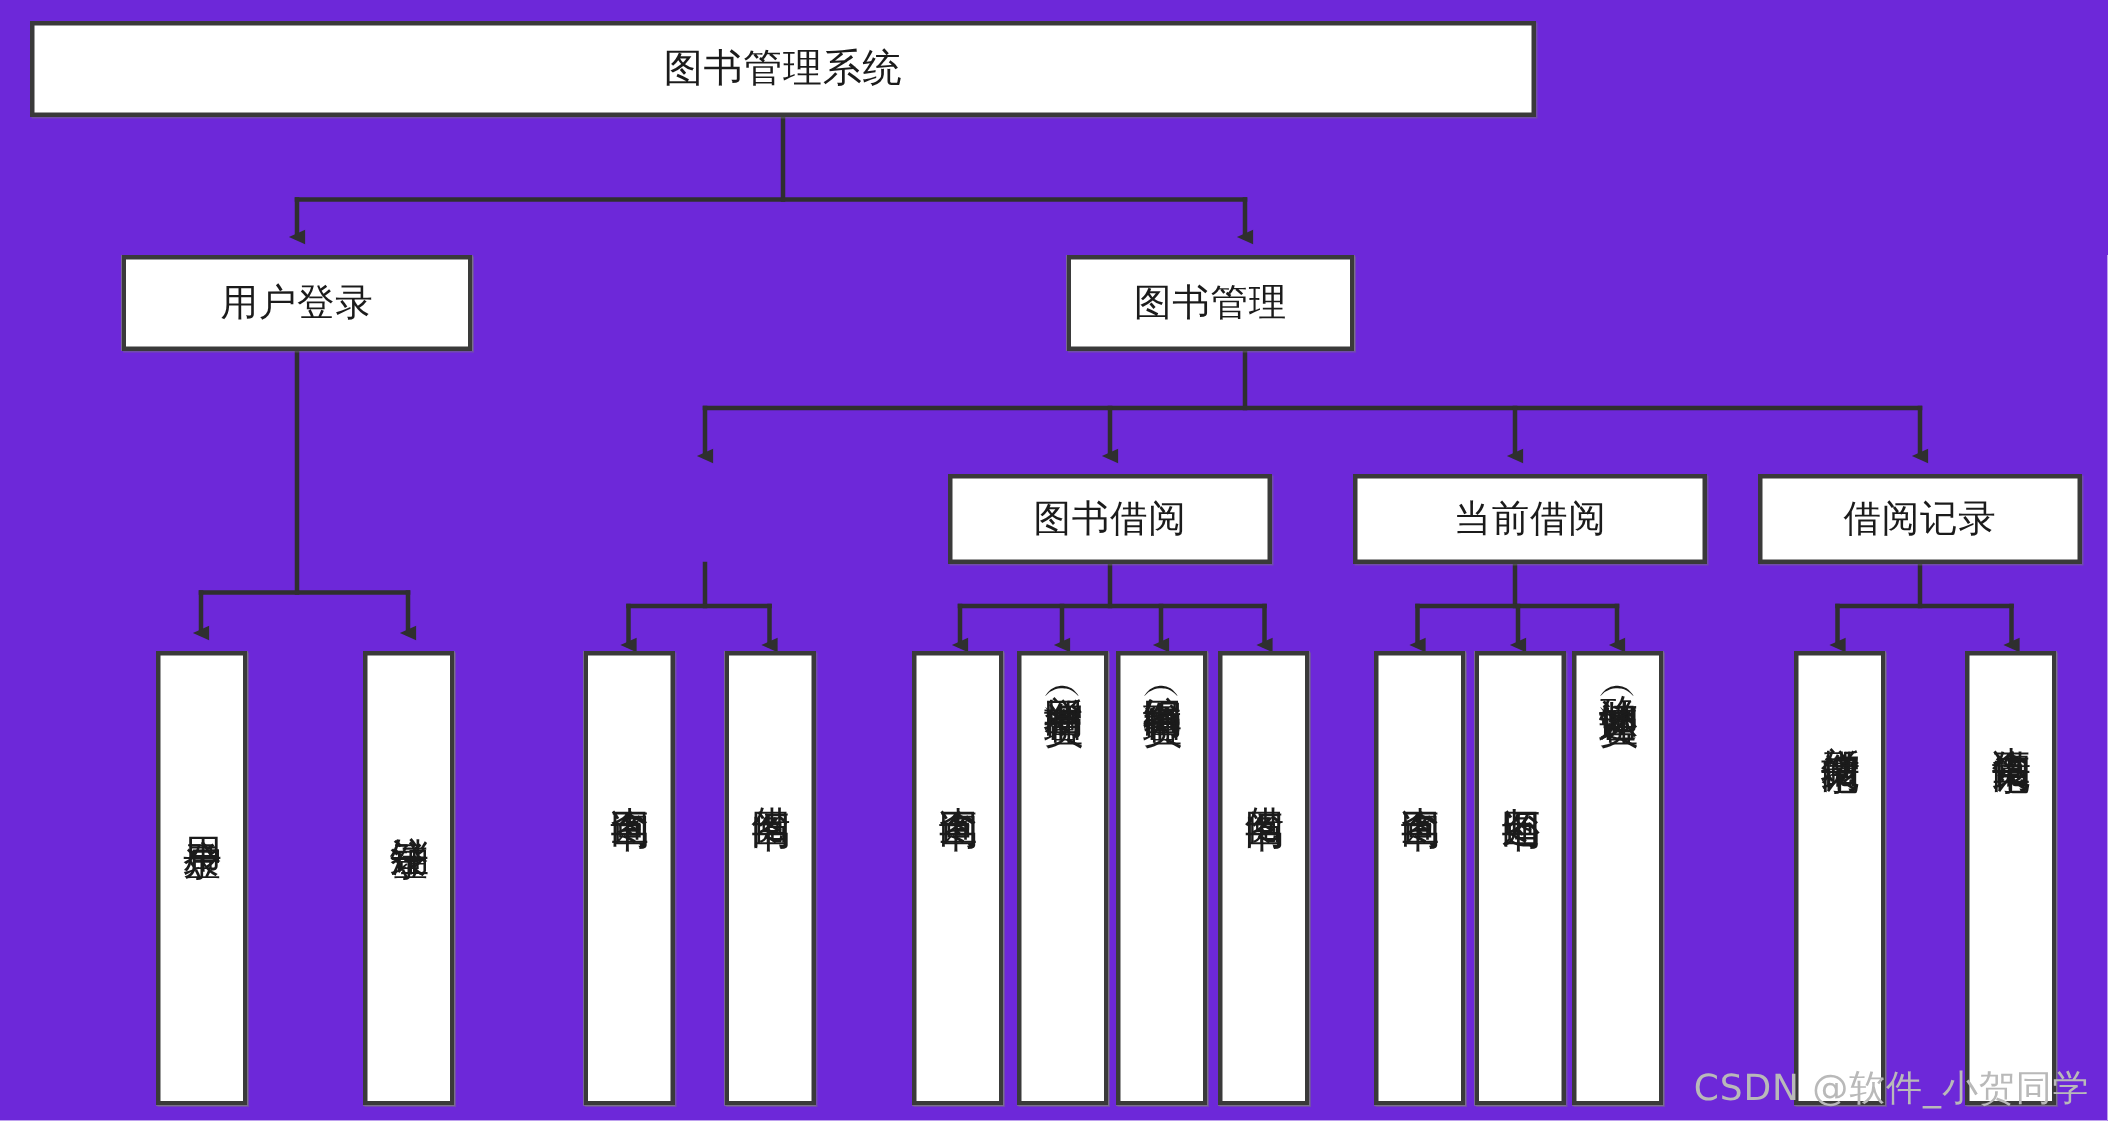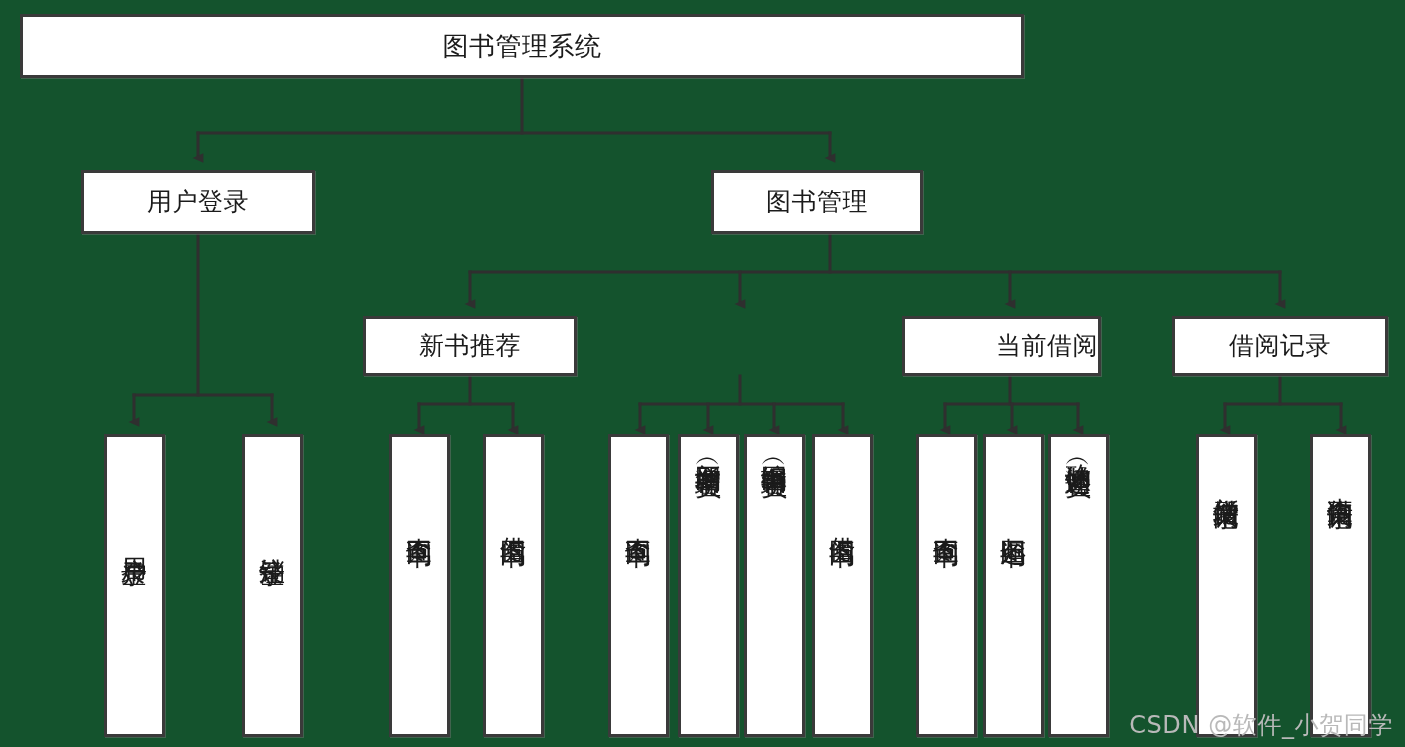--- a/index.html
+++ b/index.html
@@ -8,21 +8,21 @@
     padding: 0;
     background: #ffffff;
   }
   body {
     font-family: "DejaVu Sans", "Liberation Sans", sans-serif;
   }
   #canvas {
     position: relative;
     width: 1405px;
     height: 747px;
-    background: #14532d;
+    background: #6d28d9;
     overflow: hidden;
   }
   #edges {
     position: absolute;
     left: 0;
     top: 0;
     width: 1405px;
     height: 747px;
     pointer-events: none;
   }
@@ -130,30 +130,30 @@
   </svg>
 
   <div class="node horiz root" style="left:20px; top:14px; width:1004px; height:64px;">
     <span class="label">图书管理系统</span>
   </div>
 
   <div class="node horiz" style="left:81px; top:170px; width:234px; height:64px;">
     <span class="label">用户登录</span>
   </div>
 
-  <div class="node horiz" style="left:711px; top:170px; width:212px; height:64px;">
+  <div class="node horiz" style="left:711px; top:170px; width:192px; height:64px;">
     <span class="label">图书管理</span>
   </div>
 
-  <div class="node horiz" style="left:363px; top:316px; width:214px; height:60px;">
-    <span class="label">新书推荐</span>
-  </div>
-
-
-  <div class="node horiz" style="left:902px; top:316px; width:199px; height:60px;justify-content:flex-end;">
+
+  <div class="node horiz" style="left:632px; top:316px; width:216px; height:60px;">
+    <span class="label">图书借阅</span>
+  </div>
+
+  <div class="node horiz" style="left:902px; top:316px; width:236px; height:60px;">
     <span class="label">当前借阅</span>
   </div>
 
   <div class="node horiz" style="left:1172px; top:316px; width:216px; height:60px;justify-content:center;">
     <span class="label">借阅记录</span>
   </div>
 
   <div class="node vert" style="left:104px; top:434px; width:61px; height:303px; padding-top:100px;">
     <span class="label">用户登录</span>
   </div>

